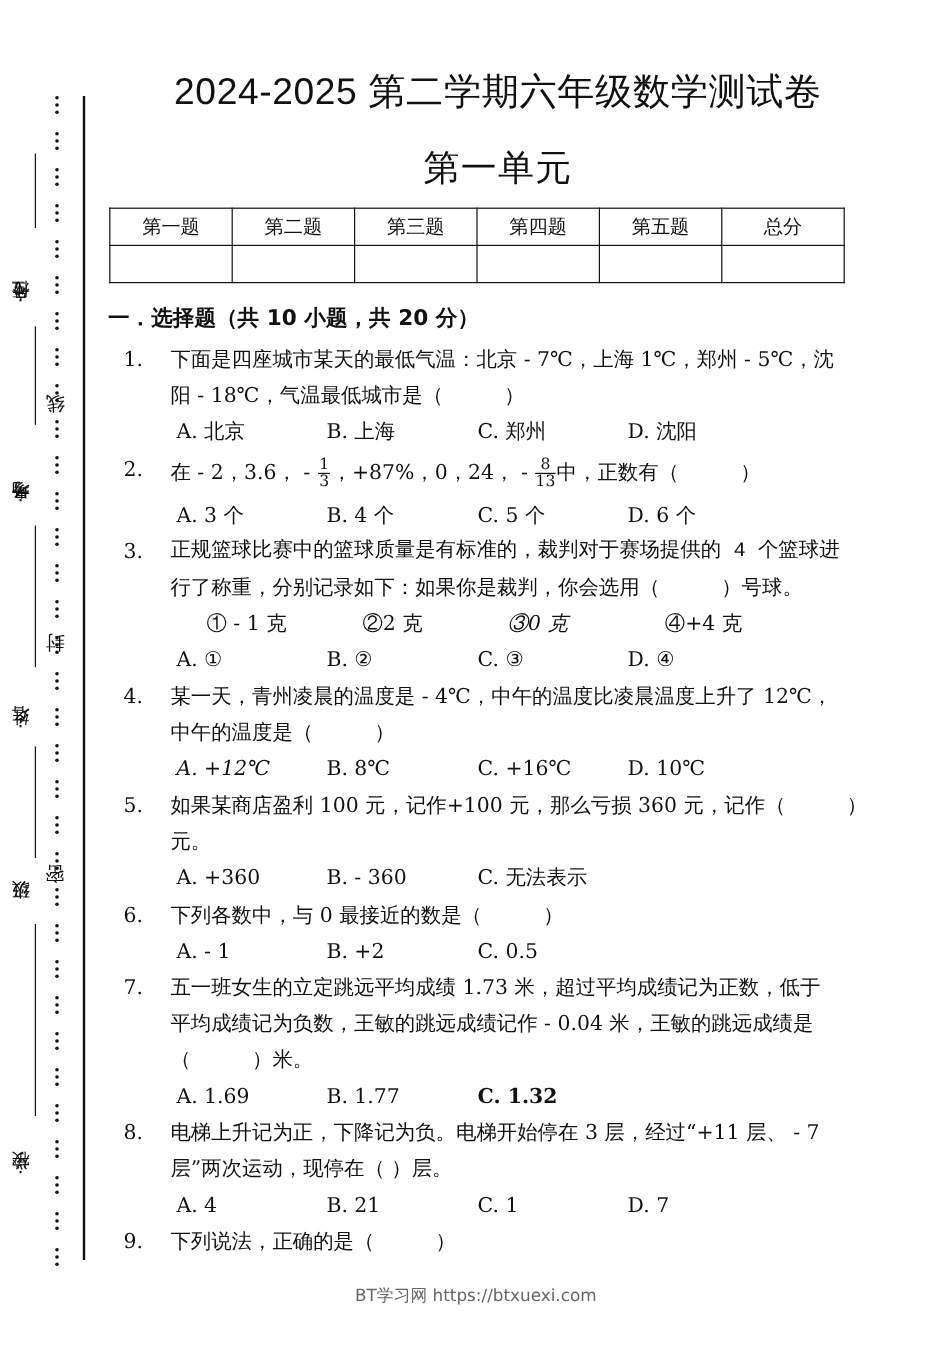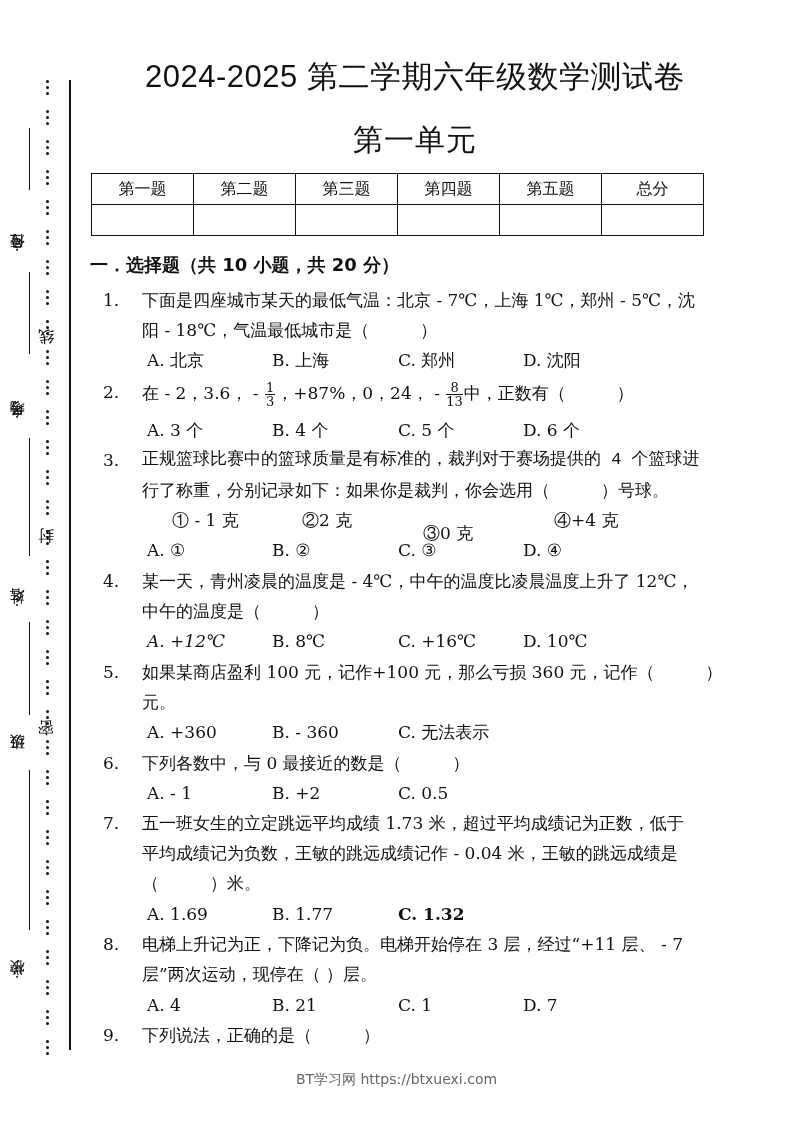--- a/index.html
+++ b/index.html
@@ -290,21 +290,21 @@
   <div class="opt" style="left:398px; top:419px;">C.  5 个</div>
   <div class="opt" style="left:523px; top:419px;">D.  6 个</div>
 </div>
 
 <div>
   <div class="line qnum" style="top:449px;">3.</div>
   <div class="line qtext" style="top:449px;font-family:Liberation Mono, monospace;">正规篮球比赛中的篮球质量是有标准的，裁判对于赛场提供的 4 个篮球进</div>
   <div class="line qtext" style="top:479px;">行了称重，分别记录如下：如果你是裁判，你会选用（　　　）号球。</div>
   <div class="opt" style="left:172px; top:509px;">① - 1 克</div>
   <div class="opt" style="left:302px; top:509px;">②2 克</div>
-  <div class="opt" style="left:423px; top:522px;">③0 克</div>
+  <div class="opt" style="left:423px; top:509px;font-style:italic;">③0 克</div>
   <div class="opt" style="left:554px; top:509px;">④+4 克</div>
   <div class="opt" style="left:147px; top:539px;">A.  ①</div>
   <div class="opt" style="left:272px; top:539px;text-align:right;">B.  ②</div>
   <div class="opt" style="left:398px; top:539px;">C.  ③</div>
   <div class="opt" style="left:523px; top:539px;">D.  ④</div>
 </div>
 
 <div>
   <div class="line qnum" style="top:570px;">4.</div>
   <div class="line qtext" style="top:570px;">某一天，青州凌晨的温度是 - 4℃，中午的温度比凌晨温度上升了 12℃，</div>

